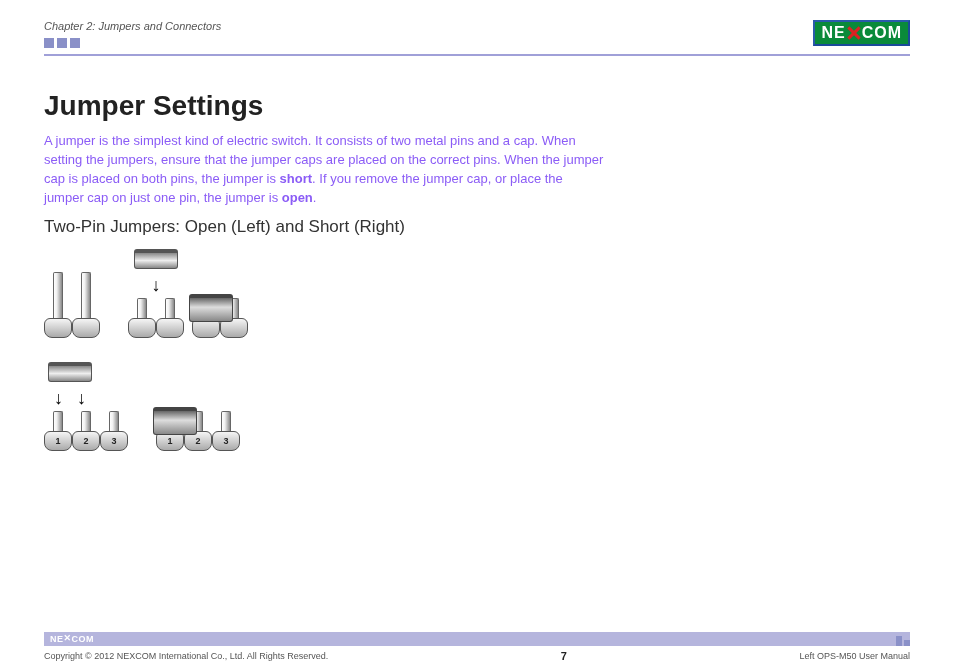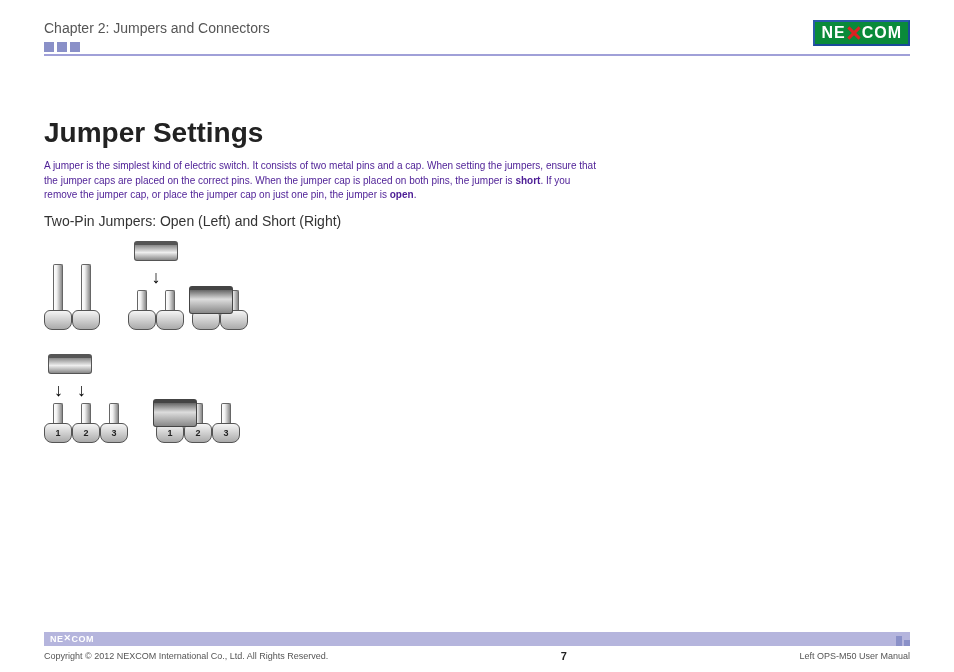--- a/index.html
+++ b/index.html
@@ -12,22 +12,23 @@
     position: relative;
     padding: 20px 44px 0 44px;
   }
   .header {
     display: flex;
     justify-content: space-between;
     align-items: flex-start;
     height: 32px;
   }
   .chapter-title {
-    font-size: 14px;
+    font-size: 11px;
     color: #555;
+    font-style: italic;
   }
   .logo {
     display: flex;
     align-items: center;
     background: #0a8a3a;
     border: 2px solid #1a4a9a;
     border-top-color:#2a5aaa;
     border-left-color:#2a5aaa;
     padding: 2px 6px;
     height: 26px;
@@ -69,31 +70,30 @@
   }
   .content {
     padding-top: 34px;
     max-width: 560px;
   }
   h1 {
     font-size: 28px;
     font-weight: 700;
     color: #222;
     margin-bottom: 10px;
-    margin-top: 27px;
   }
   .para {
-    font-size: 10px;
+    font-size: 13px;
     line-height: 1.45;
-    color: #4c1d95;
+    color: #8b5cf6;
     margin-bottom: 10px;
   }
   .para b{font-weight:700;}
   .caption {
-    font-size: 14px;
+    font-size: 17px;
     margin-top:4px;
     margin-bottom: 12px;
   }
   .illus-row {
     display:flex;
     align-items:flex-end;
     gap:28px;
     margin-bottom:24px;
   }
   .illus-group{display:flex;align-items:flex-end;gap:8px;}

